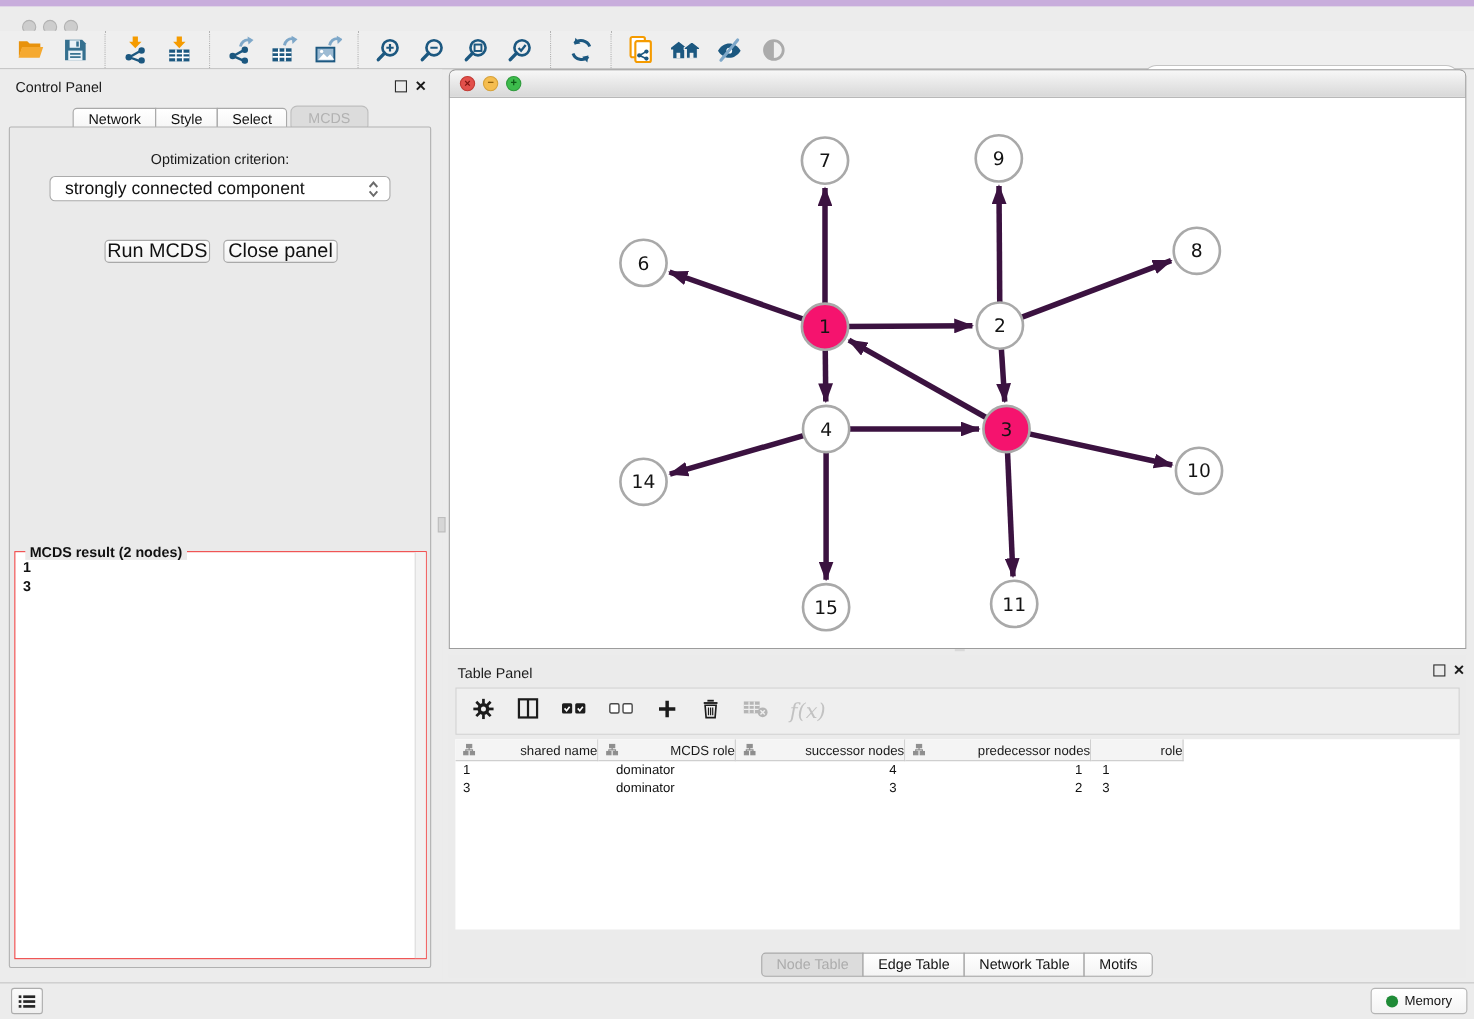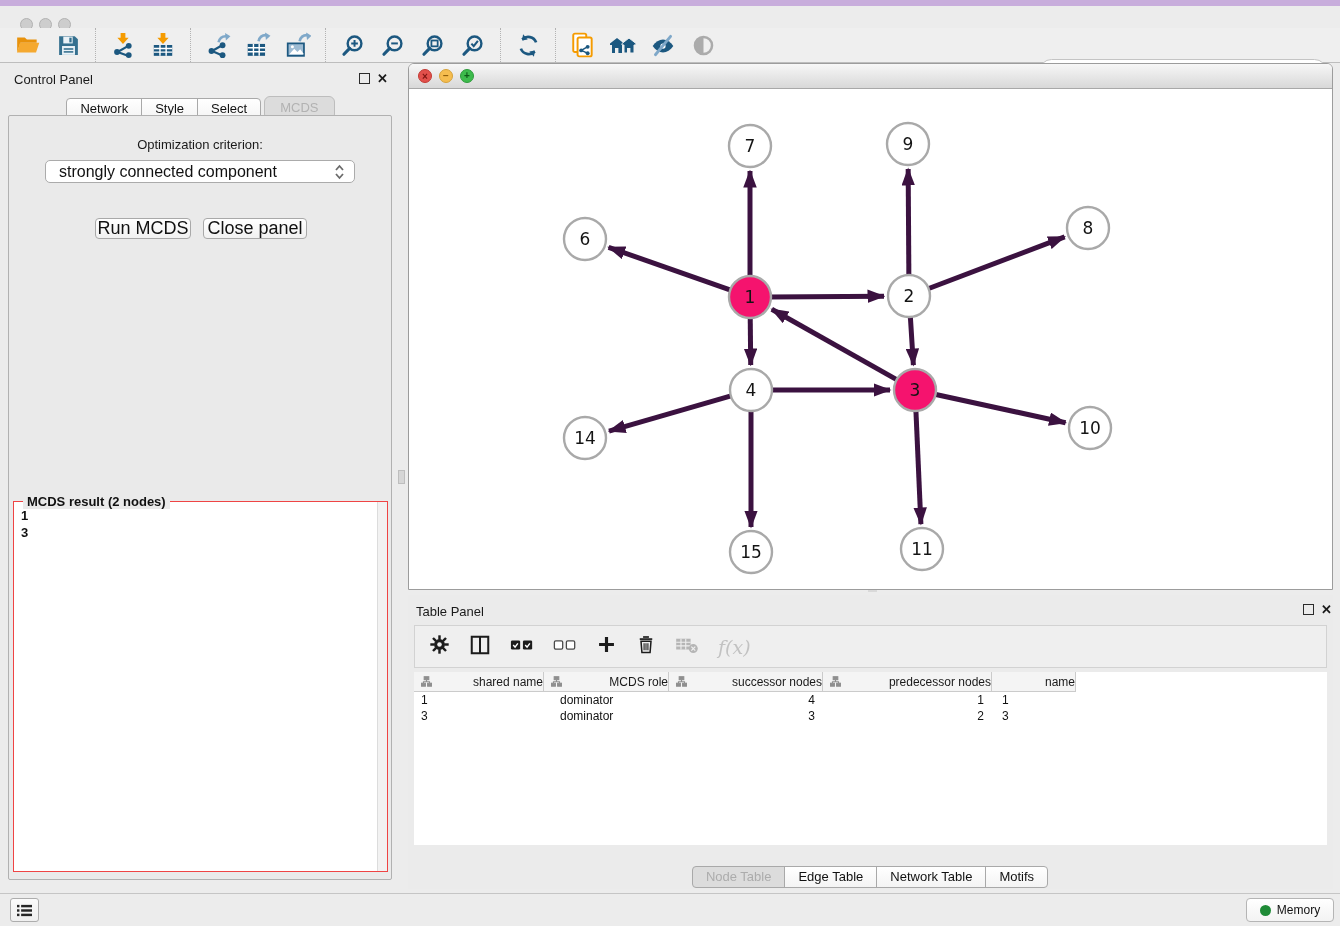--- a/index.html
+++ b/index.html
@@ -462,21 +462,21 @@
                 <g stroke="#8F8F8F" stroke-width="1.2" fill="#8F8F8F">
                   <rect x="3.5" y="0.8" width="5" height="3.2"></rect>
                   <rect x="0.6" y="7.9" width="4.2" height="3.2"></rect>
                   <rect x="7.2" y="7.9" width="4.2" height="3.2"></rect>
                   <path fill="none" d="M6 4v2.2M2.7 7.9V6.2h6.6v1.7"></path>
                 </g>
               </svg></span>
             <span>predecessor nodes</span>
           </div>
           <div class="th" style="width: 84px;">
-            <span>name</span>
+            <span>role</span>
           </div>
         </div>
       <div id="tbl-body">
           <div class="tr">
             <div class="td" style="width: 130px; text-align: left; padding: 0px 0px 0px 7px;">1</div>
             <div class="td" style="width: 125px; text-align: left; padding: 0px 0px 0px 16px;">dominator</div>
             <div class="td" style="width: 154px; text-align: right; padding: 0px 8px 0px 0px;">4</div>
             <div class="td" style="width: 169px; text-align: right; padding: 0px 8px 0px 0px;">1</div>
             <div class="td" style="width: 84px; text-align: left; padding: 0px 0px 0px 10px;">1</div>
           </div>

